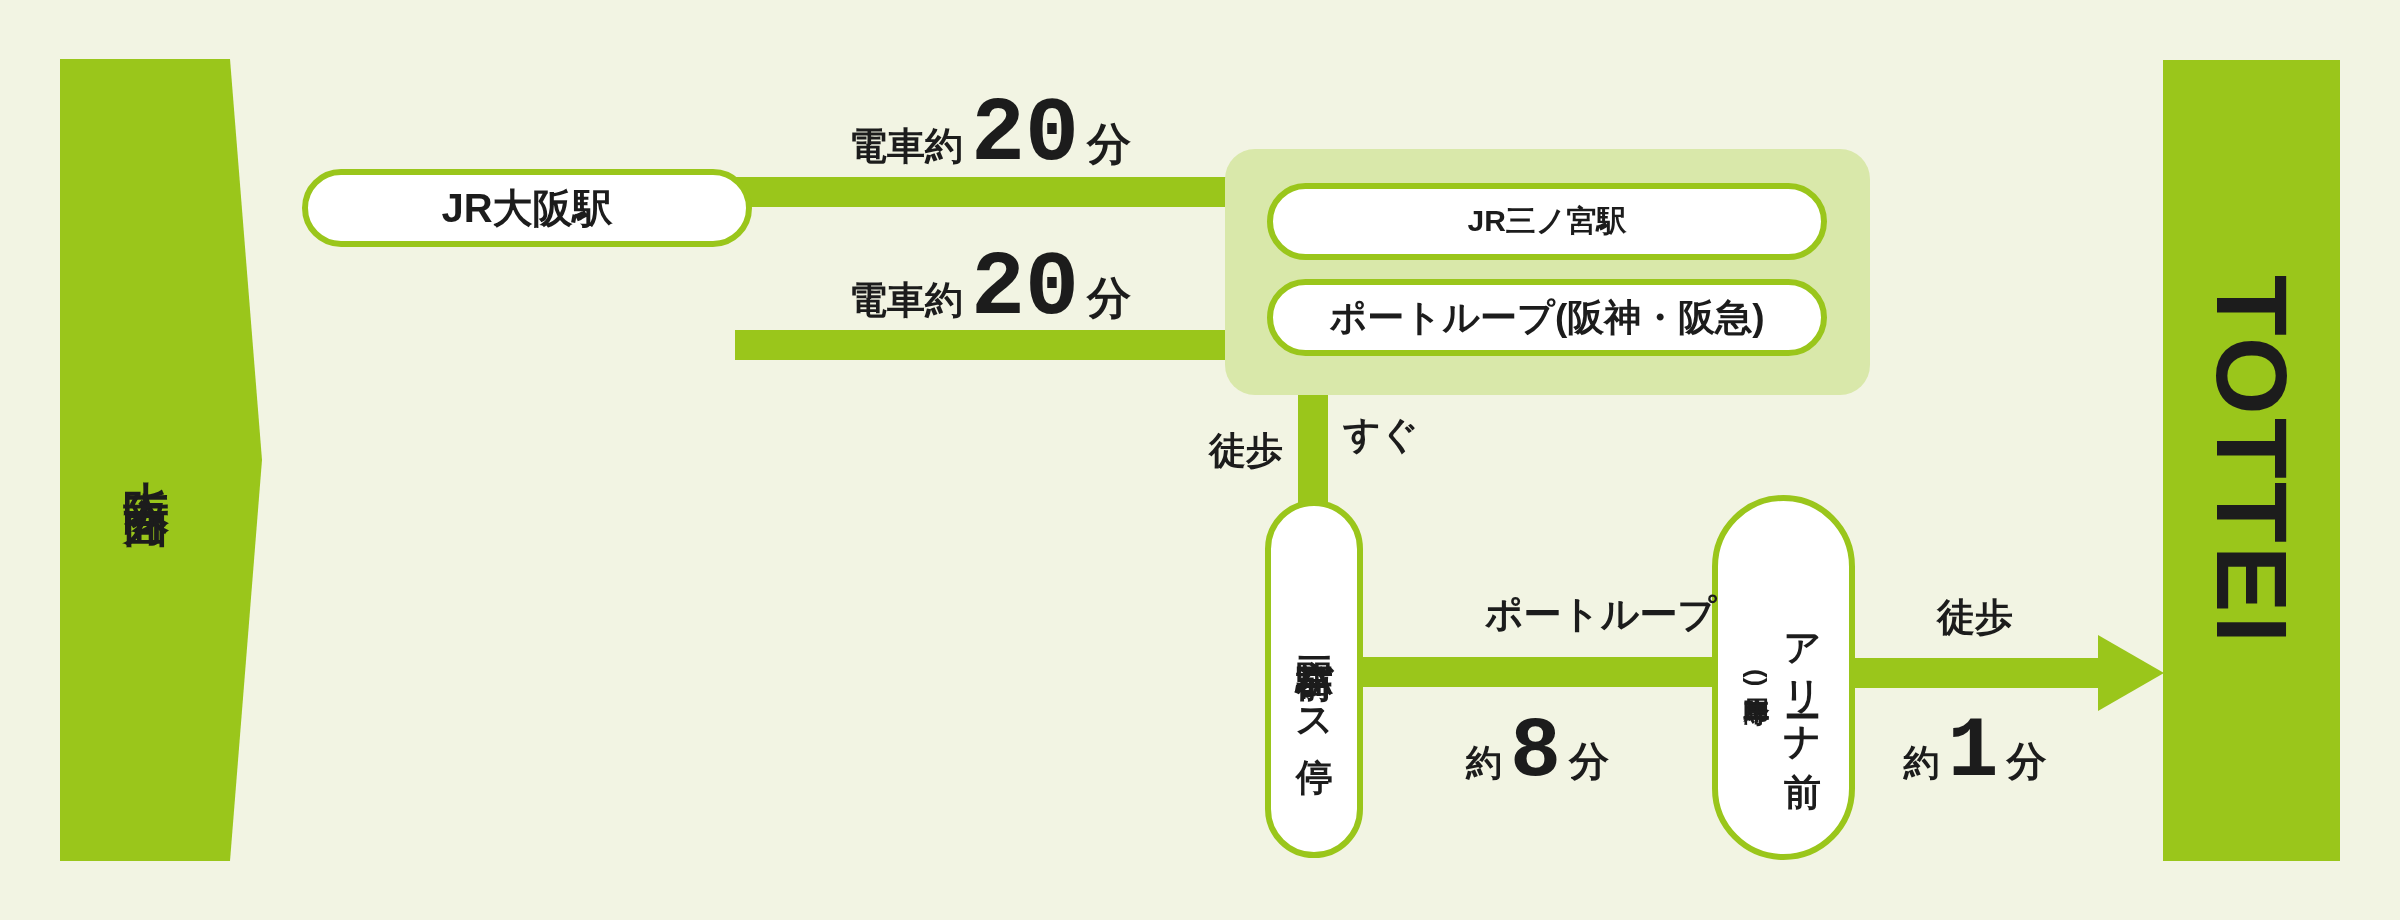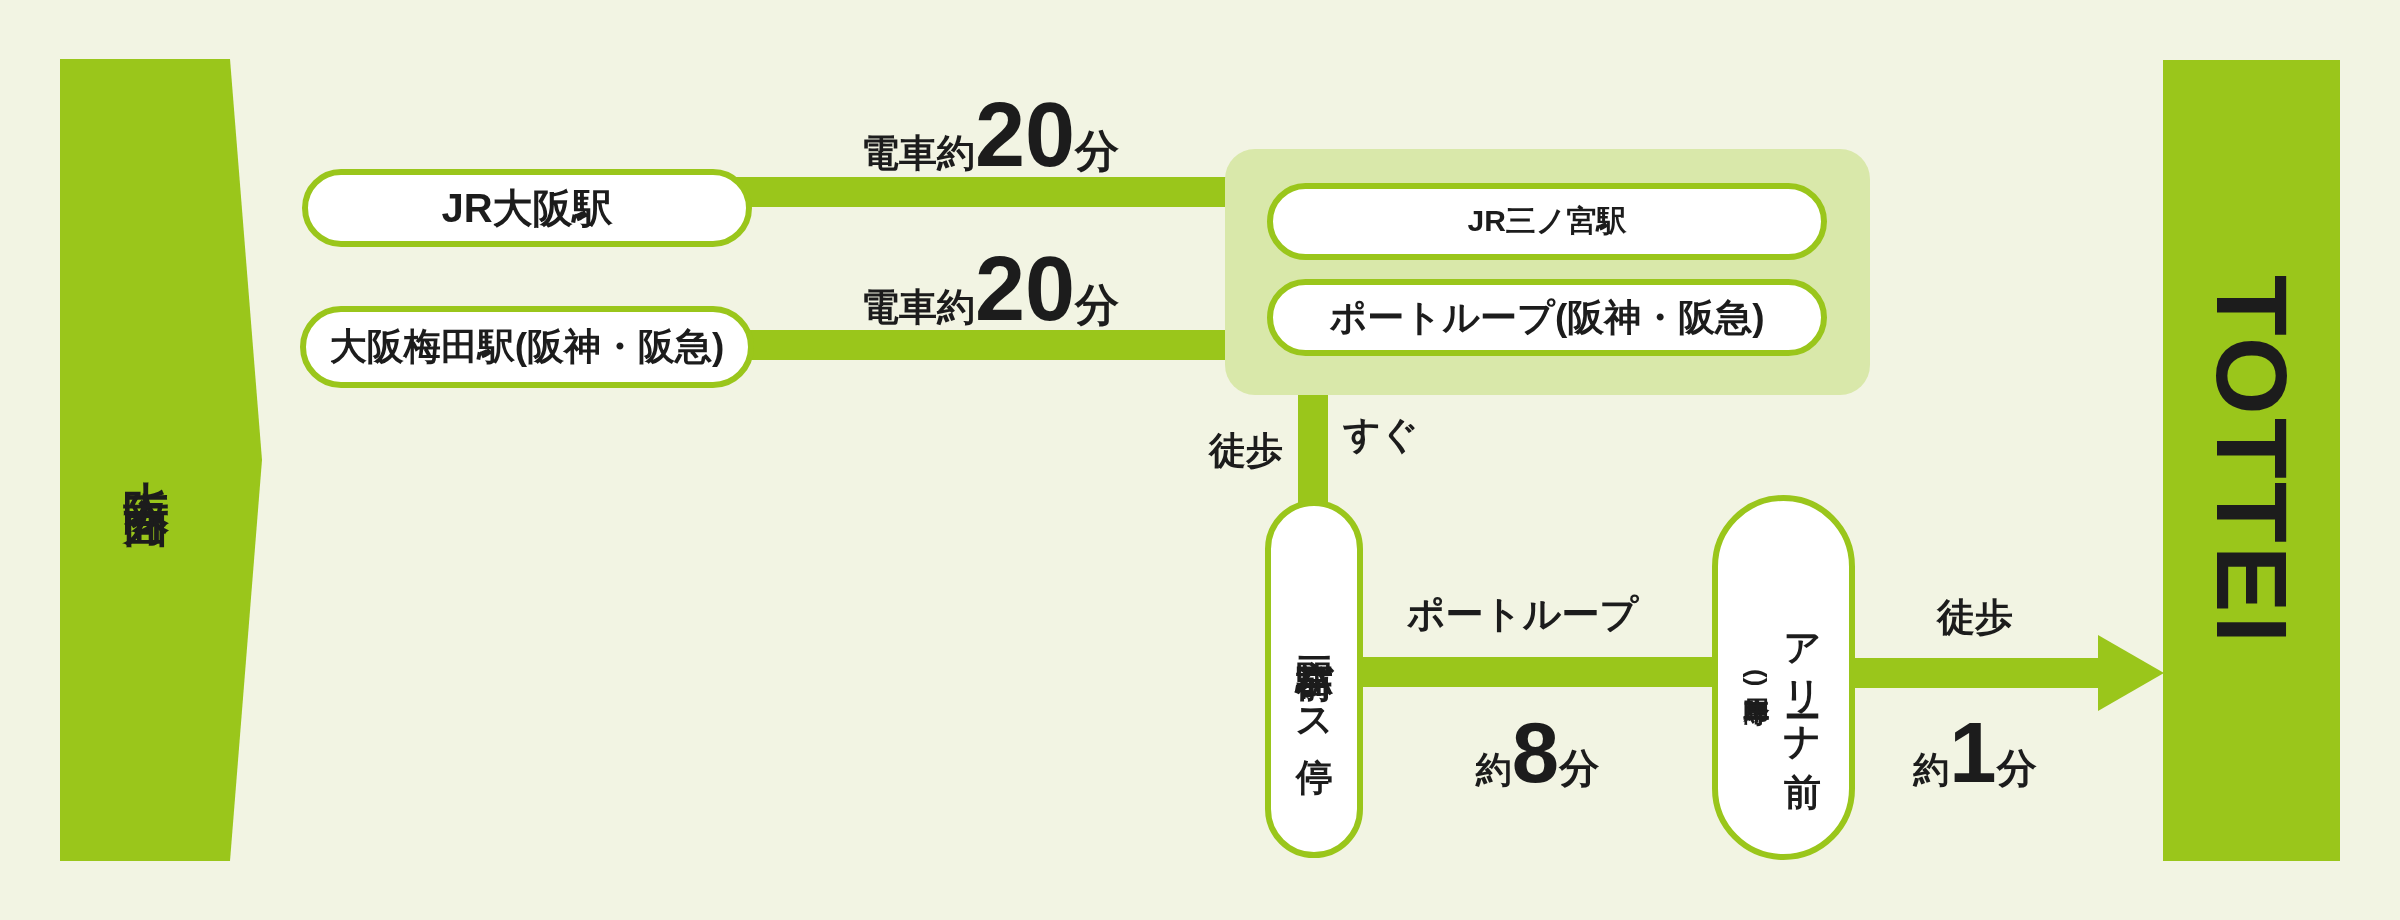--- a/index.html
+++ b/index.html
@@ -90,32 +90,32 @@
   .vpill-arena .vtext.note { font-size: 26px; letter-spacing: 0; margin-right: 2px; }
 
   
   .time-label {
     position: absolute; z-index: 4; line-height: 1;
     display: flex; align-items: baseline; justify-content: center;
     font-weight: bold; white-space: nowrap;
   }
   .time-label .mode   { font-size: 38px; margin-right: 0; }
   .time-label .approx { font-size: 38px; }
-  .time-label .big    { font-size: 90px; margin: 0 0; }
+  .time-label .big    { font-size: 90px; margin: 0 8px; font-family: Liberation Mono, monospace; }
   .time-label .unit   { font-size: 44px; }
   .label-train1 { left: 752px; width: 476px; top: 90px;  height: 90px; }
   .label-train2 { left: 752px; width: 476px; top: 244px; height: 90px; }
 
   .plain-label {
     position: absolute; z-index: 4; line-height: 1;
     font-weight: bold; font-size: 38px; white-space: nowrap;
   }
   .label-walk1-mode { right: 1117px; top: 432px; font-size: 37px; }
   .label-walk1-time { left: 1343px;  top: 416px; font-size: 37px; }
-  .label-bus-name  { left: 1348px; width: 349px; top: 595px; text-align: center; }
+  .label-bus-name  { left: 1426px; width: 349px; top: 595px; text-align: center; }
   .label-walk2-mode { left: 1852px; width: 246px; top: 598px; text-align: center; }
   .time-label.small .approx { font-size: 36px; }
   .time-label.small .big    { font-size: 85px; }
   .time-label.small .unit   { font-size: 40px; }
   .label-bus-time   { left: 1363px; width: 349px; top: 710px; height: 85px; }
   .label-walk2-time { left: 1852px; width: 246px; top: 710px; height: 85px; }
 </style>
 </head>
 <body>
 
@@ -133,23 +133,20 @@
   <div class="bar bar-train2"></div>
   <div class="bar bar-vert"></div>
   <div class="bar bar-bus"></div>
   <div class="bar bar-walk"></div>
   <div class="arrow-head"></div>
 
   <div class="group-box"></div>
 
   <div class="pill pill-jr-osaka">
     <span>JR大阪駅</span>
-  </div>
-  <div class="pill pill-osaka-umeda">
-    <span>大阪梅田駅(阪神・阪急)</span>
   </div>
   <div class="pill pill-jr-sannomiya">
     <span>JR三ノ宮駅</span>
   </div>
   <div class="pill pill-kobe-sannomiya">
     <span>ポートループ(阪神・阪急)</span>
   </div>
   <div class="pill vpill-busstop">
     <span class="vtext">三宮駅前バス停</span>
   </div>

